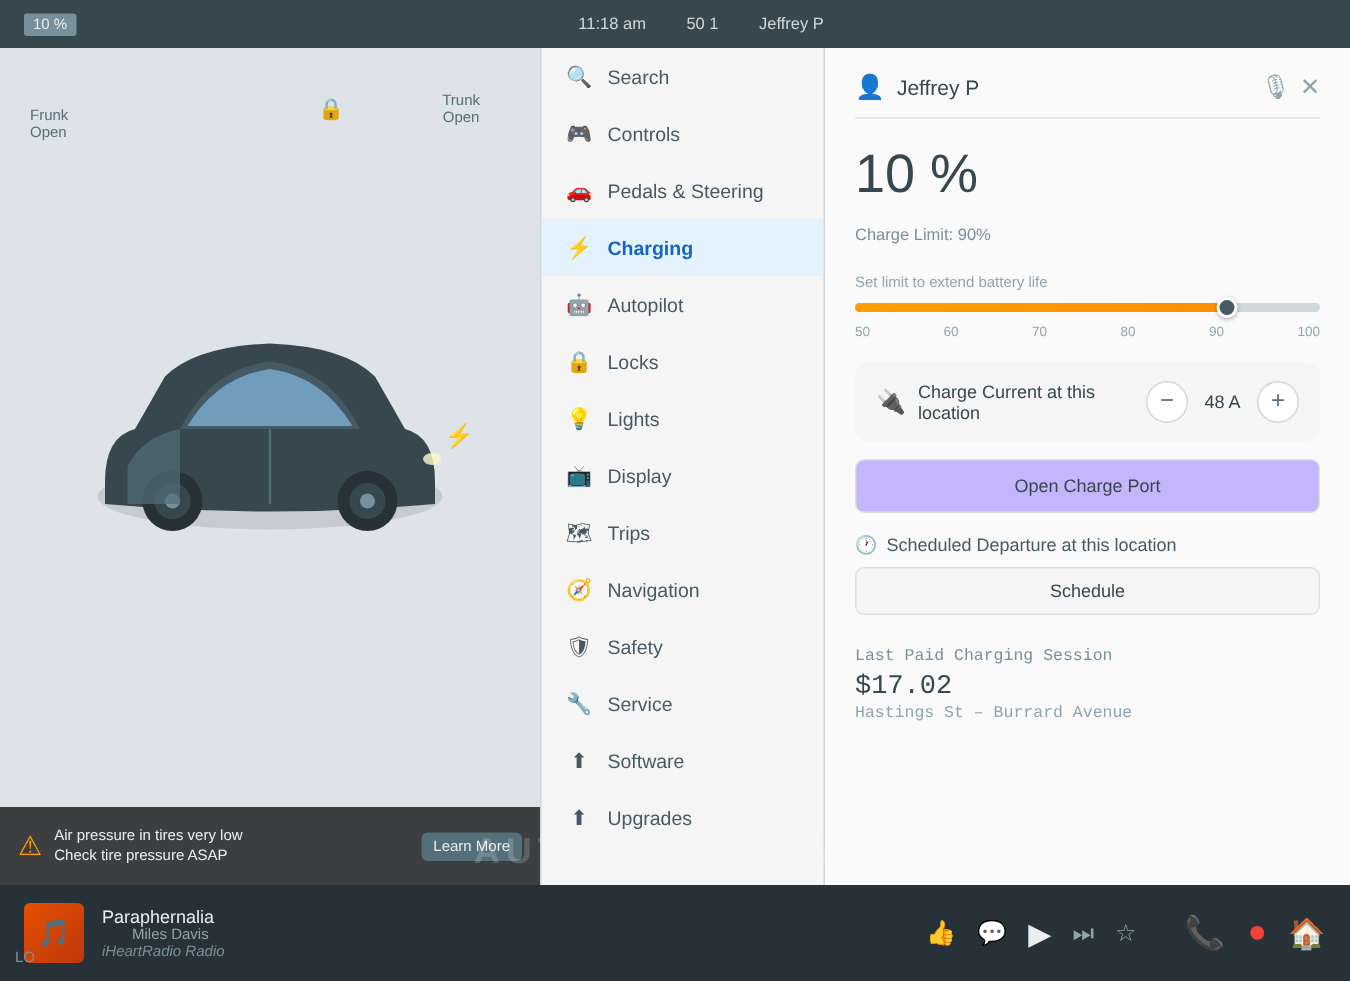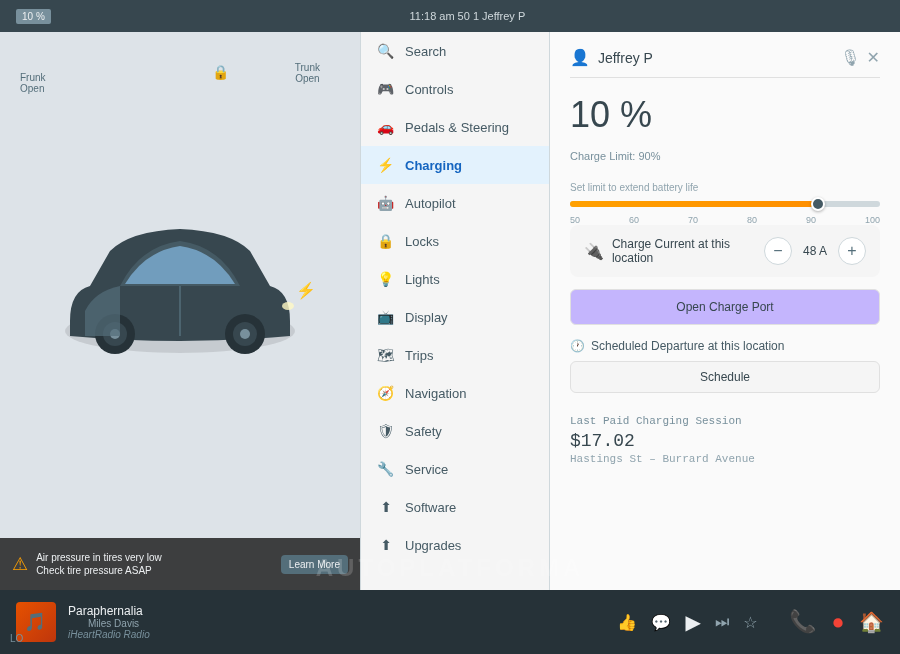--- a/index.html
+++ b/index.html
@@ -17,21 +17,21 @@
       background: #37474f;
       height: 32px;
       display: flex;
       align-items: center;
       justify-content: space-between;
       padding: 0 16px;
       color: #cfd8dc;
       font-size: 11px;
     }
     .status-bar-left { display: flex; align-items: center; gap: 8px; }
-    .status-bar-center { display: flex; align-items: center; gap: 3px; text-align: center; }
+    .status-bar-center { display: flex; align-items: center; gap: 27px; text-align: center; }
     .status-bar-right { display: flex; align-items: center; gap: 8px; }
     .battery-indicator {
       background: #78909c;
       border-radius: 2px;
       padding: 2px 6px;
       font-size: 10px;
       color: #eceff1;
     }
 
     
@@ -172,21 +172,21 @@
       color: #78909c;
       margin-bottom: 20px;
     }
     .section-sublabel {
       font-size: 10px;
       color: #90a4ae;
       margin-bottom: 8px;
     }
     .charge-slider-container {
       position: relative;
-      margin-bottom: 0;
+      margin-bottom: 16px;
     }
     .slider-track {
       width: 100%;
       height: 6px;
       background: #cfd8dc;
       border-radius: 3px;
       position: relative;
       margin: 8px 0;
     }
     .slider-fill {

